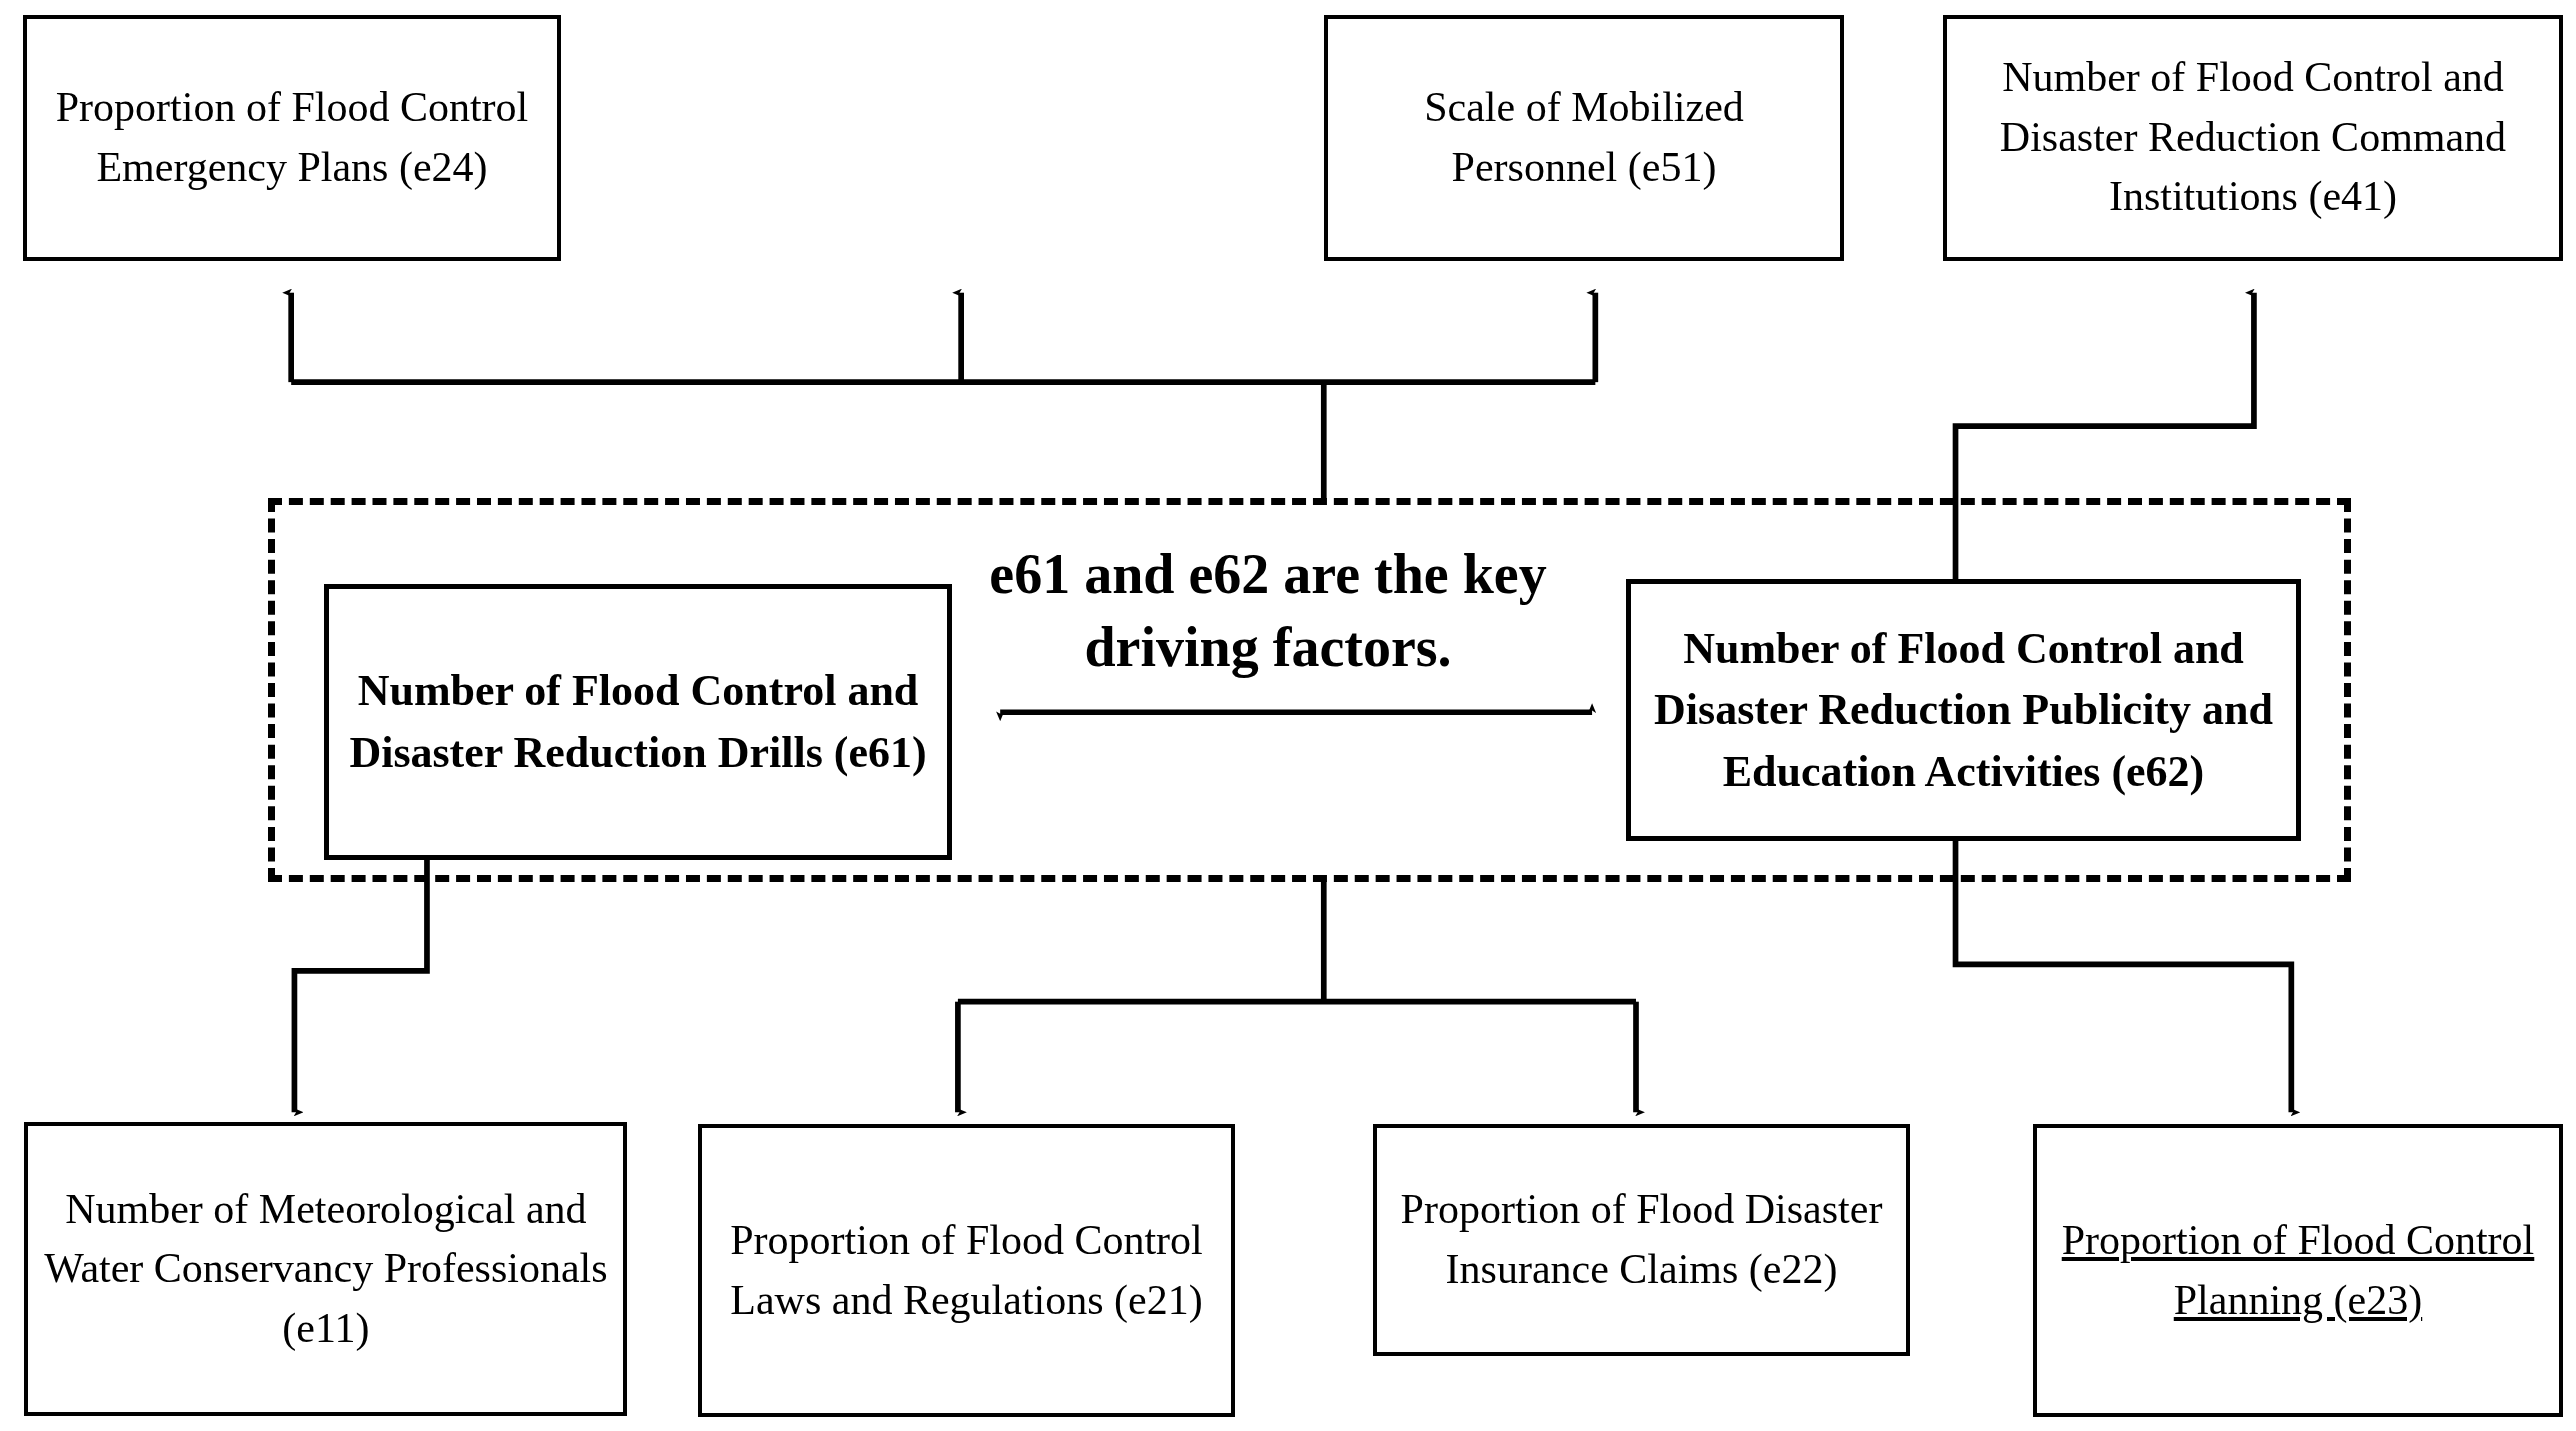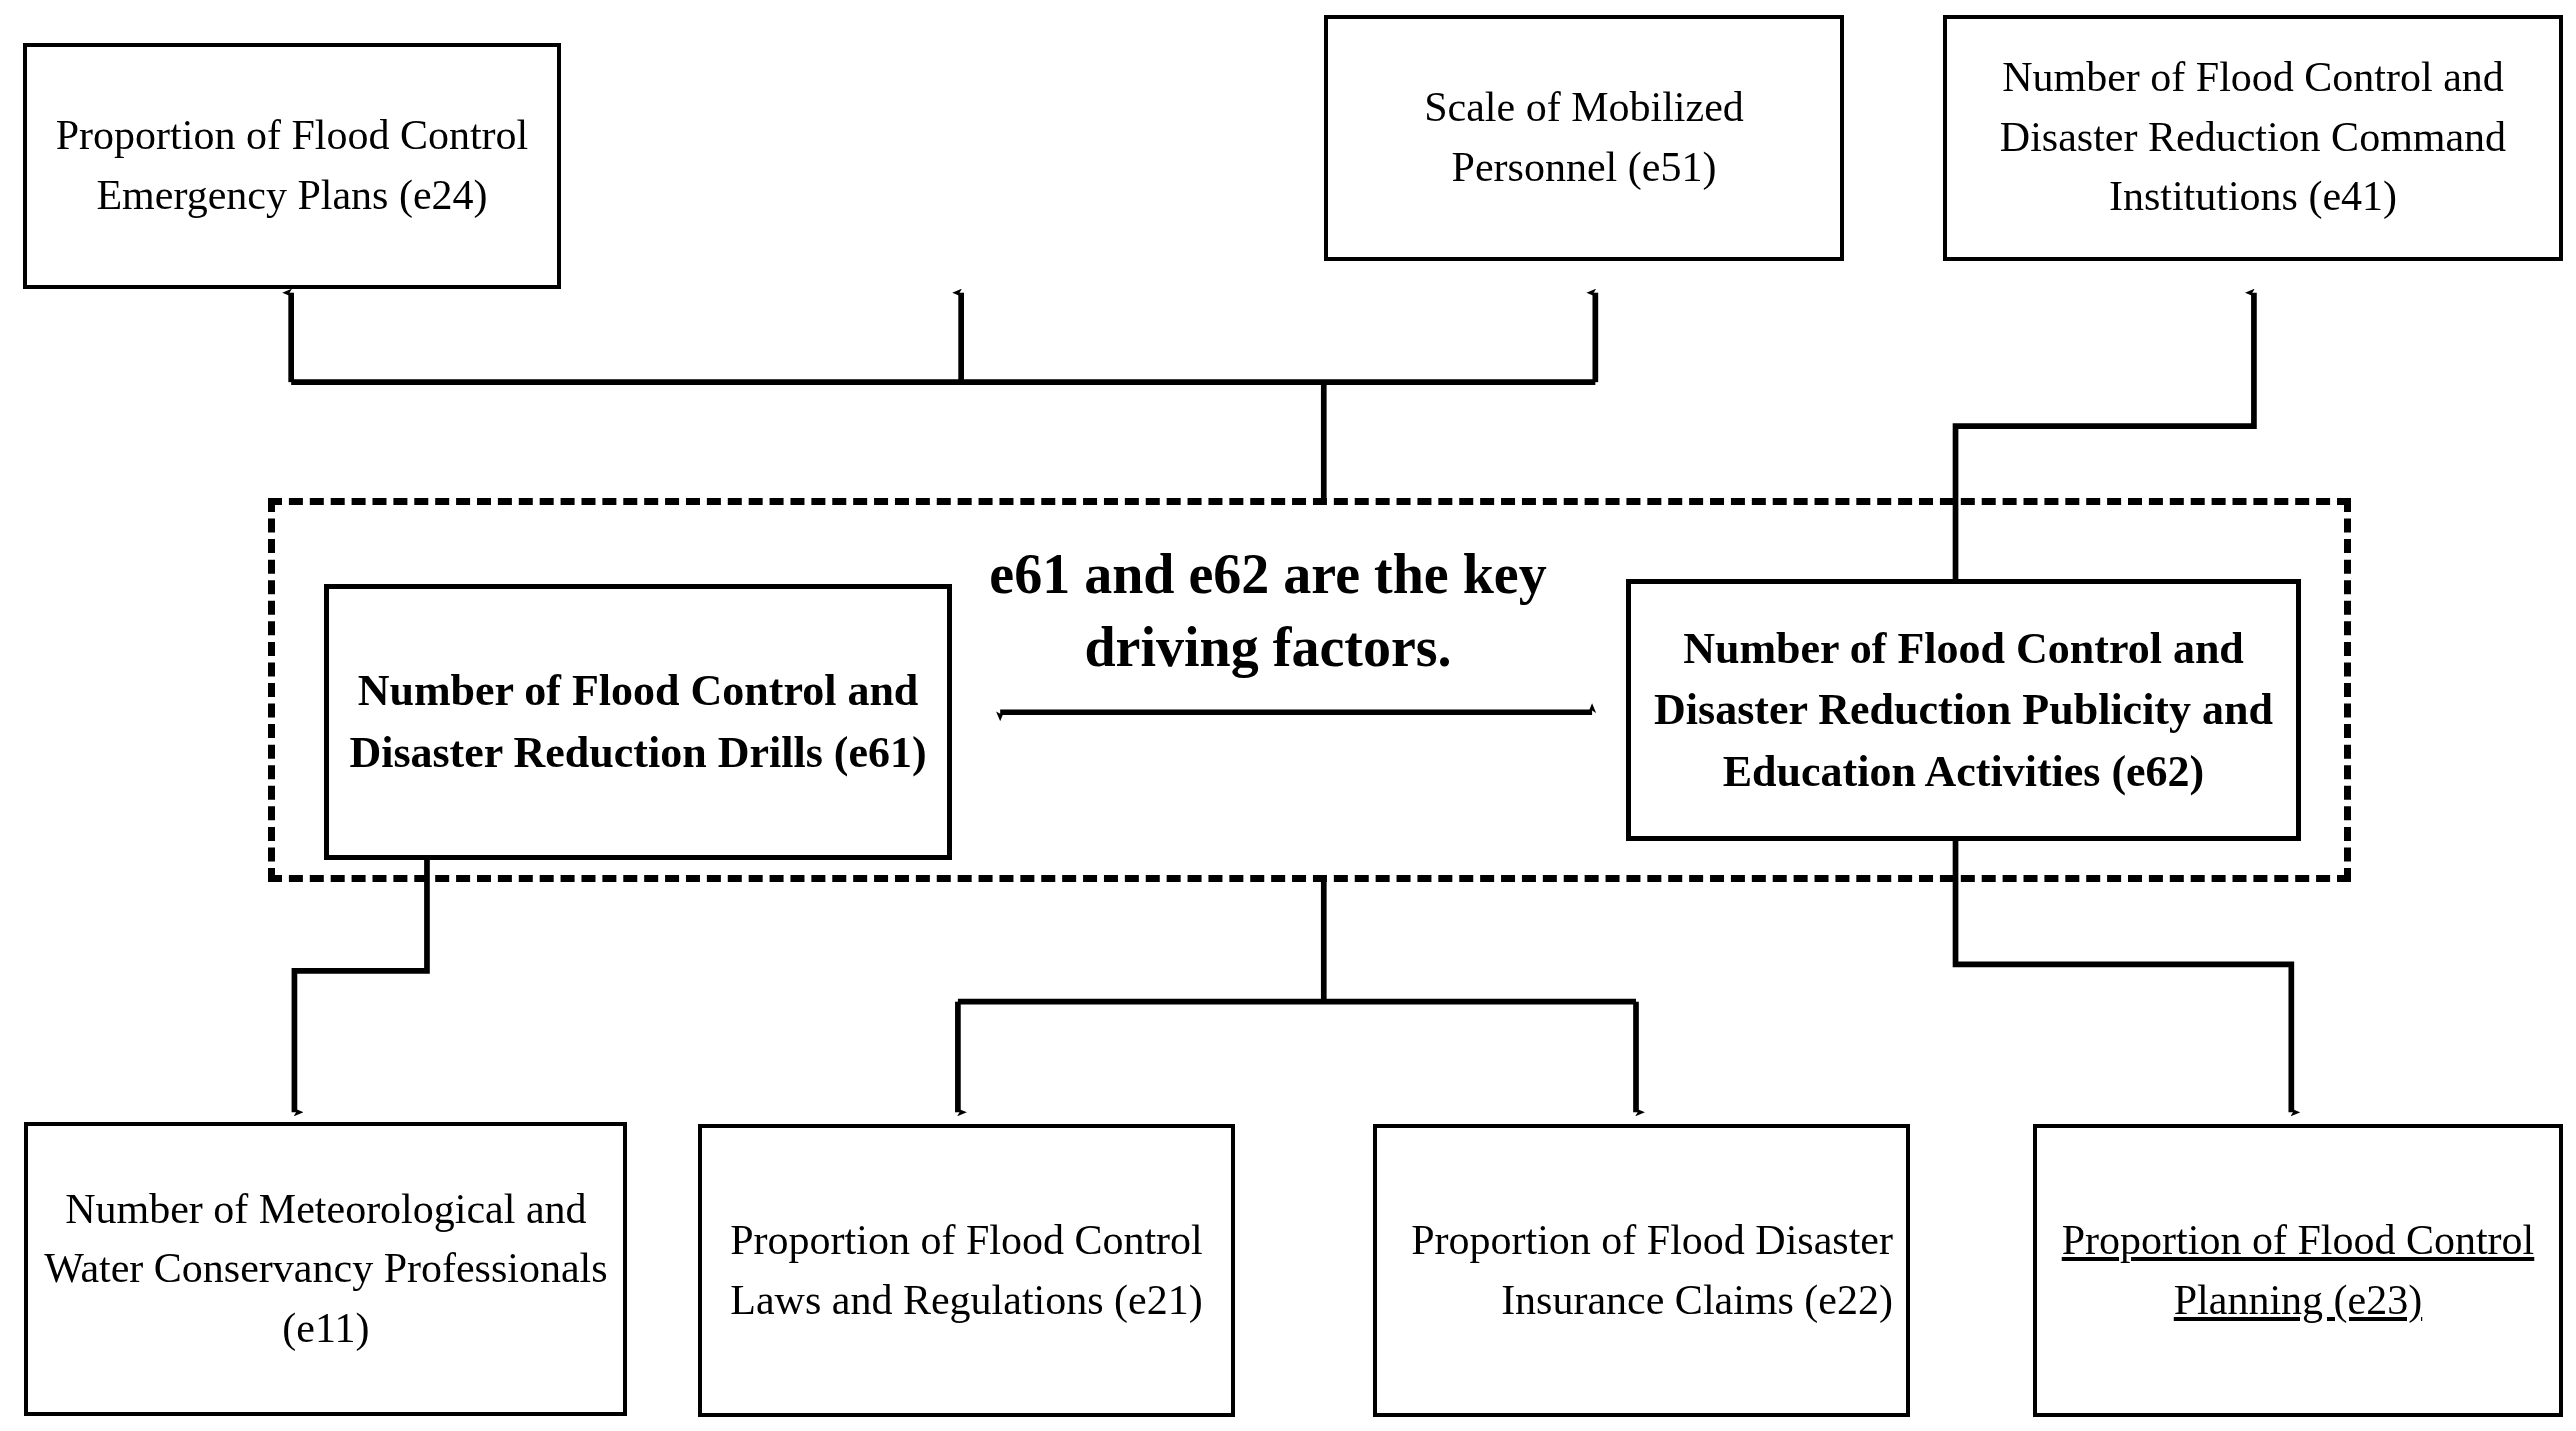--- a/index.html
+++ b/index.html
@@ -51,21 +51,21 @@
       <path d="M 2012 1232 L 2012 1368" marker-end="url(#arrUp)"></path>
 
       <path d="M 2405 1034 L 2405 1186 L 2818 1186 L 2818 1368" marker-end="url(#arrUp)"></path>
     </g>
   </svg>
 
   <div class="dashbox" style="left:268px;top:498px;width:2083px;height:384px;"></div>
 
   <div class="note" style="left:951px;top:538px;width:634px;">e61 and e62 are the key driving factors.</div>
 
-  <div class="node" style="left:23px;top:14.6px;width:538px;height:246px;margin-top:28px;">
+  <div class="node" style="left:23px;top:14.6px;width:538px;height:246px;">
     <span class="lbl">Proportion of Flood Control Emergency Plans (e24)</span>
   </div>
   <div class="node" style="left:1324px;top:14.6px;width:520px;height:246px;">
     <span class="lbl">Scale of Mobilized Personnel (e51)</span>
   </div>
   <div class="node" style="left:1943px;top:14.6px;width:620px;height:246px;">
     <span class="lbl">Number of Flood Control and Disaster Reduction Command Institutions (e41)</span>
   </div>
 
   <div class="node key" style="left:324px;top:584px;width:628px;height:276px;">
@@ -74,21 +74,21 @@
   <div class="node key" style="left:1626px;top:579px;width:675px;height:262px;">
     <span class="lbl">Number of Flood Control and Disaster Reduction Publicity and Education Activities (e62)</span>
   </div>
 
   <div class="node" style="left:24.4px;top:1122px;width:603px;height:294px;">
     <span class="lbl">Number of Meteorological and Water Conservancy Professionals (e11)</span>
   </div>
   <div class="node" style="left:698px;top:1124px;width:537px;height:293px;">
     <span class="lbl">Proportion of Flood Control Laws and Regulations (e21)</span>
   </div>
-  <div class="node" style="left:1373px;top:1124px;width:537px;height:293px;text-align:right;">
+  <div class="node" style="left:1373px;top:1124px;width:537px;height:232px;">
     <span class="lbl">Proportion of Flood Disaster Insurance Claims (e22)</span>
   </div>
   <div class="node" style="left:2033px;top:1124px;width:530px;height:293px;text-decoration:underline;">
     <span class="lbl">Proportion of Flood Control Planning (e23)</span>
   </div>
 
 </div>
 
 
 </body></html>

